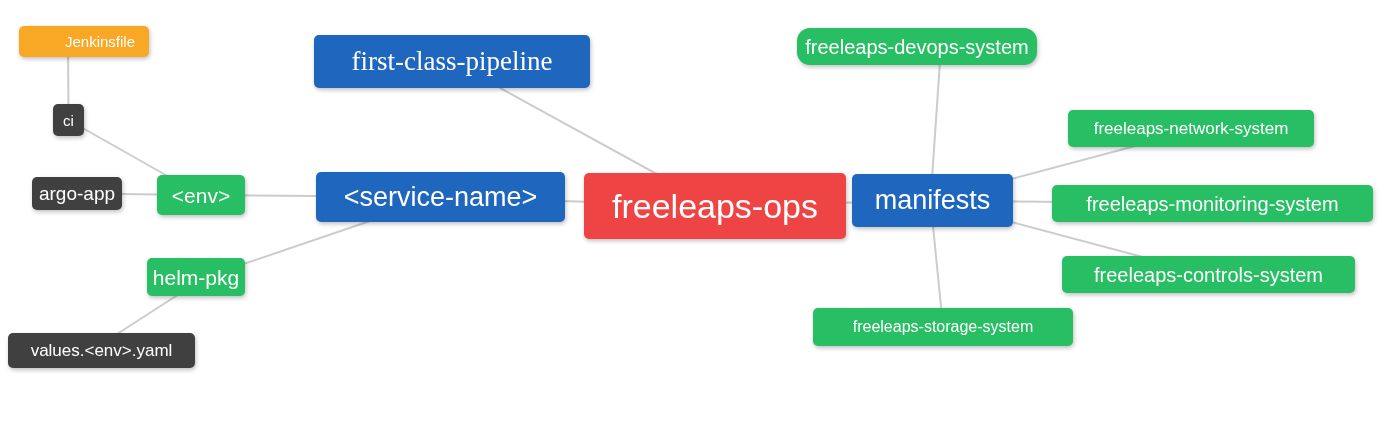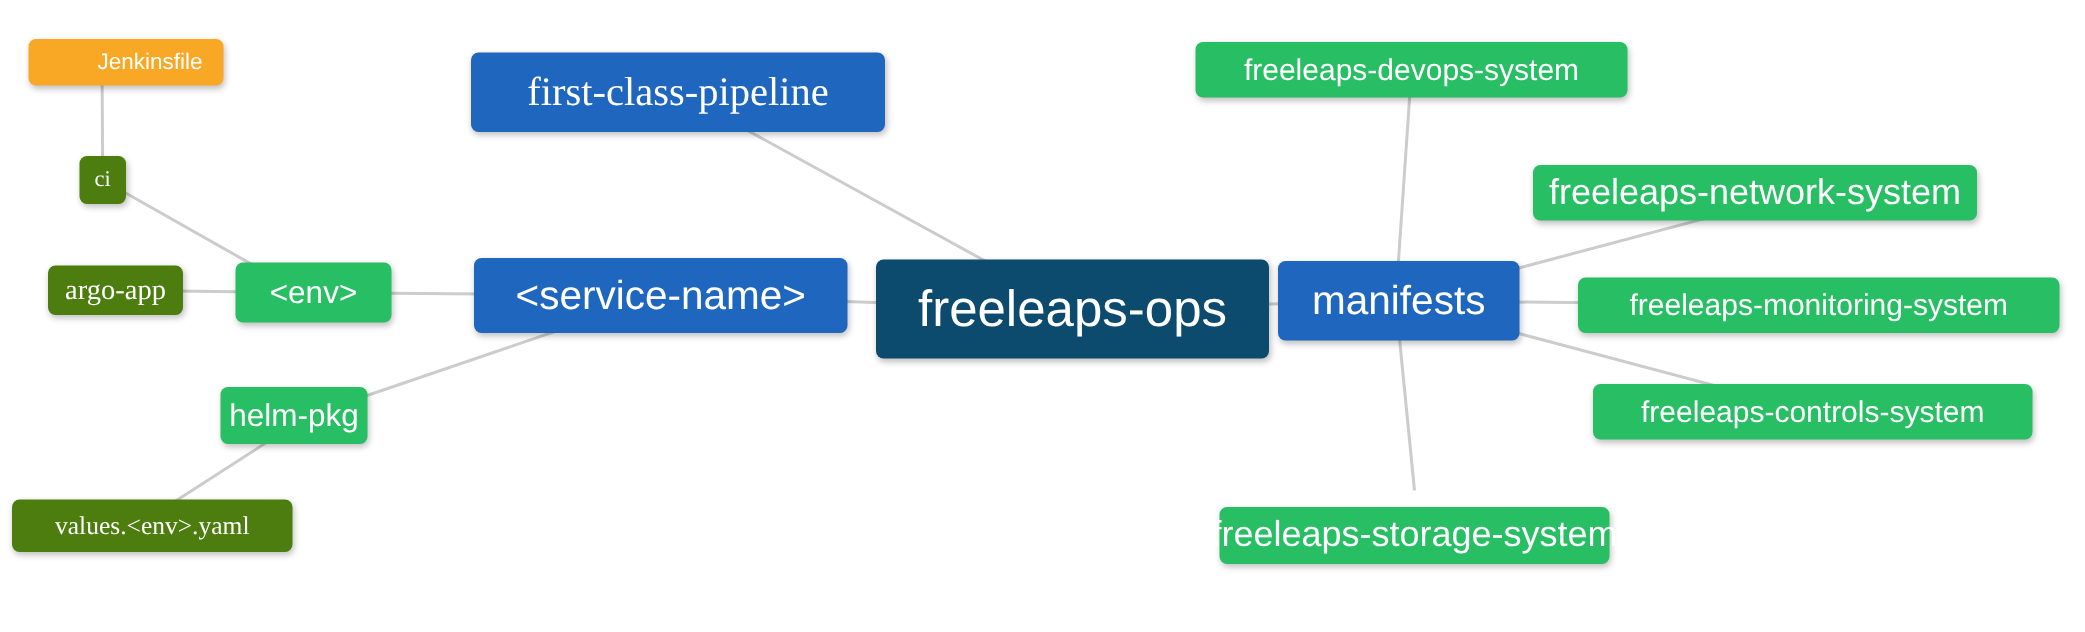--- a/index.html
+++ b/index.html
@@ -15,41 +15,41 @@
   .node{
     position:absolute;
     display:flex;align-items:center;justify-content:center;
     color:#ffffff;
     border-radius:5px;
     box-shadow:1px 2px 4px rgba(0,0,0,.25);
     white-space:nowrap;
     cursor:pointer;
     line-height:1;
   }
-  .c-root{background:#0c4a6e;}
+  .c-root{background:#ef4444;}
   .c-blue{background:#1F66BE;}
   .c-green{background:#28BE64;}
-  .c-red{background:#4d7c0f;font-family:Liberation Serif, serif;}
+  .c-red{background:#404040;}
   .c-orange{background:#F9A825;padding-left:32px;}
 
   #n-jenkinsfile{left:19px;top:26px;width:98px;height:31px;font-size:15px;}
   #n-ci{left:53px;top:104px;width:31px;height:32px;font-size:15px;}
   #n-argo-app{left:32px;top:177px;width:90px;height:33px;font-size:19px;}
-  #n-env{left:157px;top:175px;width:104px;height:40px;font-size:21px;}
+  #n-env{left:157px;top:175px;width:88px;height:40px;font-size:21px;}
   #n-fcp{left:314px;top:35px;width:276px;height:53px;font-size:27px;font-family:Liberation Serif, serif;}
   #n-service{left:316px;top:172px;width:249px;height:50px;font-size:27px;}
   #n-root{left:584px;top:173px;width:262px;height:66px;font-size:34px;}
   #n-manifests{left:852px;top:174px;width:161px;height:53px;font-size:27px;}
   #n-helm{left:147px;top:258px;width:98px;height:38px;font-size:21px;}
   #n-values{left:8px;top:333px;width:187px;height:35px;font-size:17px;}
-  #n-devops{left:797px;top:28px;width:288px;height:37px;font-size:20px;}
-  #n-network{left:1022px;top:110px;width:296px;height:37px;font-size:24px;}
+  #n-devops{left:797px;top:28px;width:240px;height:37px;font-size:20px;border-radius:13px;}
+  #n-network{left:1068px;top:110px;width:246px;height:37px;font-size:17px;}
   #n-monitoring{left:1052px;top:185px;width:321px;height:37px;font-size:20px;}
   #n-controls{left:1062px;top:256px;width:293px;height:37px;font-size:20px;}
-  #n-storage{left:813px;top:308px;width:260px;height:38px;font-size:24px;margin-top:30px;}
+  #n-storage{left:813px;top:308px;width:260px;height:38px;font-size:16px;}
 </style>
 </head>
 <body>
 
 <div class="canvas">
 
   <svg class="edges" viewBox="0 0 1390 421">
     <line x1="68" y1="41.5" x2="68.5" y2="120"></line>
     <line x1="68.5" y1="120" x2="201" y2="195"></line>
     <line x1="77" y1="193.5" x2="201" y2="195"></line>

